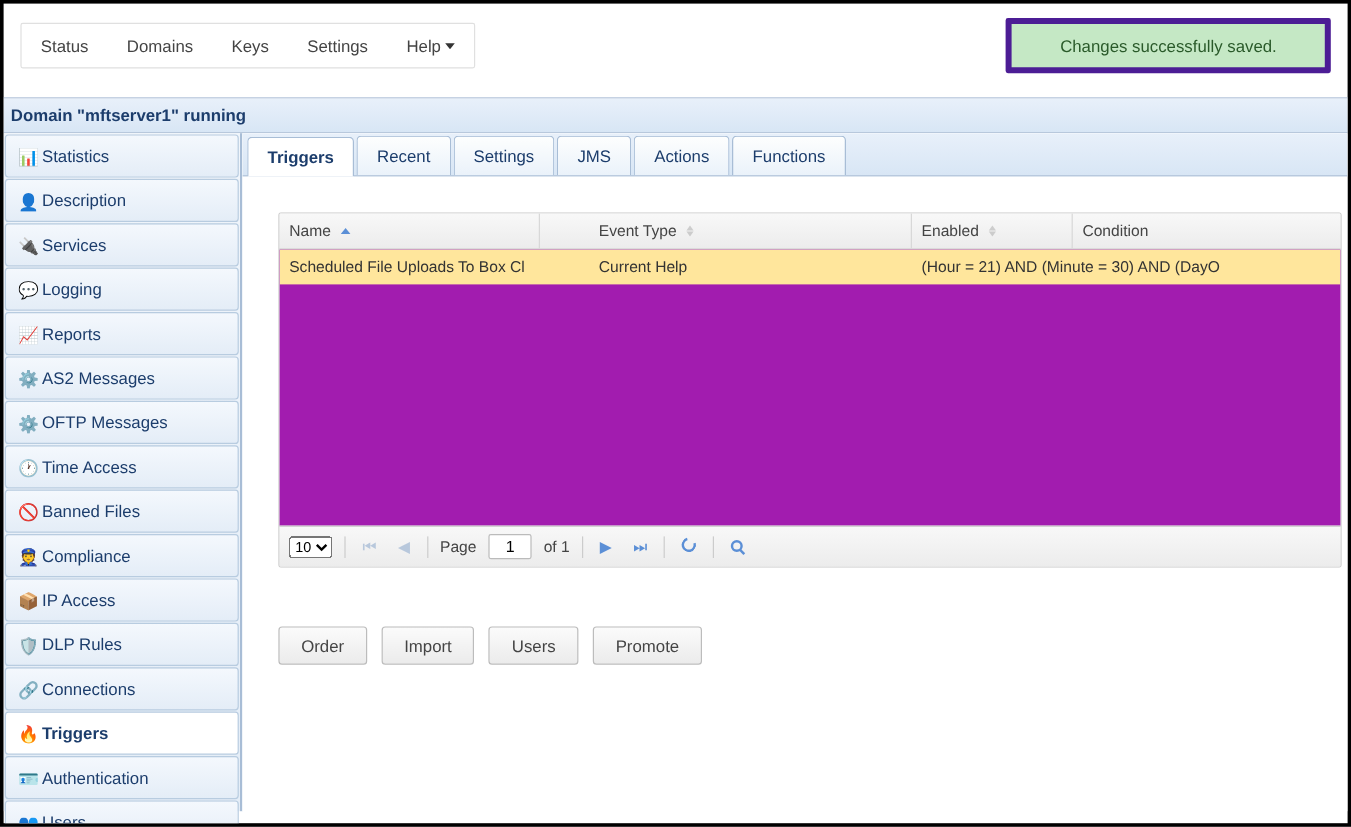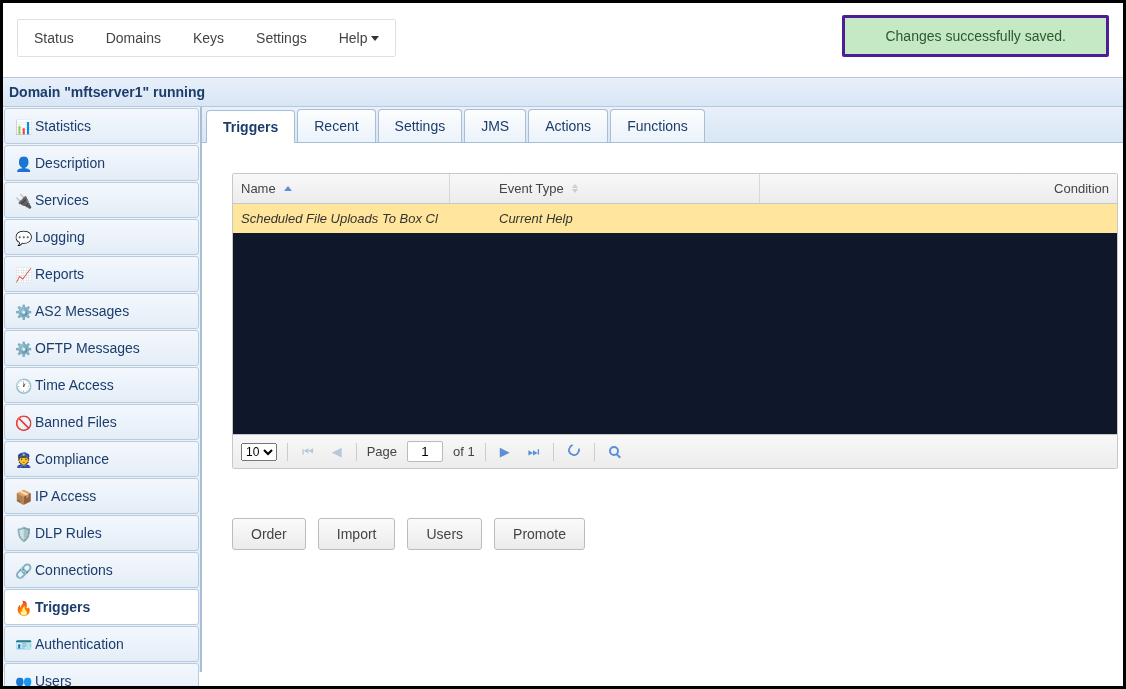--- a/index.html
+++ b/index.html
@@ -1,23 +1,23 @@
 <!DOCTYPE html>
 <html><head>
 <meta charset="utf-8">
 <style>
 * { box-sizing: border-box; margin: 0; padding: 0; }
 body { font-family: Arial, Helvetica, sans-serif; font-size: 13px; background: #fff; color: #333; border: 3px solid #000; width: 1126px; height: 689px; overflow: hidden; }
 
-.topbar { display: flex; justify-content: space-between; align-items: flex-end; padding: 12px 14px 20px 14px; }
+.topbar { display: flex; justify-content: space-between; align-items: center; padding: 12px 14px 20px 14px; }
 .topnav { display: flex; border: 1px solid #e0e0e0; border-radius: 2px; }
 .topnav-item { padding: 10px 16px; color: #444; cursor: pointer; font-size: 14px; display: flex; align-items: center; gap: 4px; }
 .dropdown-caret { width: 0; height: 0; border-left: 4px solid transparent; border-right: 4px solid transparent; border-top: 5px solid #333; }
 
-.success-banner { background: #c5e8c5; border: 3px solid #4c1d95; color: #2a5a2a; padding: 10px 40px; border-radius: 2px; font-size: 14px; }
+.success-banner { background: #c5e8c5; border: 5px solid #4c1d95; color: #2a5a2a; padding: 10px 40px; border-radius: 2px; font-size: 14px; }
 
 .domain-bar { background: linear-gradient(#e8f0fa, #d8e6f5); border-top: 1px solid #b8c8dc; border-bottom: 1px solid #b8c8dc; padding: 6px 6px; color: #1c3d6c; font-weight: bold; font-size: 14px; }
 
 .main-area { display: flex; height: calc(100% - 118px); }
 
 .sidebar { width: 199px; flex-shrink: 0; border-right: 2px solid #a8bdd6; background: linear-gradient(#f0f5fb, #e4edf7); }
 .sidebar-item { padding: 9px 10px; border: 1px solid #b8cce0; border-radius: 3px; margin: 1px; background: linear-gradient(#f4f8fd, #e4edf7); color: #1c3d6c; cursor: pointer; display: flex; align-items: center; gap: 6px; font-size: 14px; }
 .sidebar-item.active { background: #fff; font-weight: bold; }
 
 .sb-icon { width: 14px; height: 14px; display: inline-block; flex-shrink: 0; }
@@ -26,28 +26,28 @@
 
 .tabbar { display: flex; gap: 2px; padding: 2px 4px 0 4px; background: linear-gradient(#e8f0fa, #d8e6f5); border-bottom: 1px solid #a8bdd6; }
 .tab { padding: 8px 16px; border: 1px solid #a8bdd6; border-bottom: none; border-radius: 4px 4px 0 0; background: linear-gradient(#fdfefe, #eaf2fa); color: #1c3d6c; cursor: pointer; font-size: 14px; }
 .tab.active { background: #fff; font-weight: bold; position: relative; top: 1px; }
 
 .panel { padding: 30px 0 0 30px; }
 
 .grid { border: 1px solid #c8c8c8; border-radius: 2px; width: 886px; }
 .grid-header { display: flex; background: linear-gradient(#f8f8f8, #ececec); border-bottom: 1px solid #c8c8c8; }
 .grid-header-cell { padding: 7px 8px; border-right: 1px solid #d8d8d8; color: #444; font-size: 13px; display: flex; align-items: center; gap: 8px; }
-.grid-header-cell:last-child { border-right: none; justify-content: flex-end; }
+.grid-header-cell:last-child { border-right: none; }
 
 .sort-asc { width: 0; height: 0; border-left: 4px solid transparent; border-right: 4px solid transparent; border-bottom: 5px solid #5b8fd6; }
 .sort-both { display: inline-flex; flex-direction: column; gap: 1px; opacity: 0.35; }
 .sort-both::before { content:""; width:0; height:0; border-left:3px solid transparent; border-right:3px solid transparent; border-bottom:4px solid #888; }
 .sort-both::after { content:""; width:0; height:0; border-left:3px solid transparent; border-right:3px solid transparent; border-top:4px solid #888; }
 
-.grid-body { height: 230px; background: #0f172a; overflow: hidden; font-style: italic; }
+.grid-body { height: 230px; background: #a21caf; overflow: hidden; }
 .grid-row { display: flex; background: #ffe69c; }
 .grid-cell { padding: 7px 8px; border-right: 1px solid transparent; color: #333; white-space: nowrap; overflow: hidden; }
 
 .col-name { width: 217px; }
 .col-event { width: 269px; margin-left: 41px; }
 .col-enabled { width: 134px; }
 .col-cond { flex: 1; }
 
 .pager { display: flex; align-items: center; gap: 10px; padding: 6px 8px; background: linear-gradient(#f8f8f8, #ececec); border-top: 1px solid #c8c8c8; }
 .pager select { font-size: 12px; }
@@ -165,28 +165,33 @@
       <div class="grid">
         <div class="grid-header">
           <div class="grid-header-cell col-name">
             <span>Name</span>
             <span class="sort-asc"></span>
           </div>
           <div class="grid-header-cell col-event">
             <span>Event Type</span>
             <span class="sort-both"></span>
           </div>
+          <div class="grid-header-cell col-enabled">
+            <span>Enabled</span>
+            <span class="sort-both"></span>
+          </div>
           <div class="grid-header-cell col-cond">
             <span>Condition</span>
           </div>
         </div>
         <div class="grid-body">
           <div class="grid-row">
             <div class="grid-cell col-name">Scheduled File Uploads To Box Cl</div>
             <div class="grid-cell col-event">Current Help</div>
+            <div class="grid-cell col-cond">(Hour = 21) AND (Minute = 30) AND (DayO</div>
           </div>
         </div>
         <div class="pager">
           <select>
             <option>10</option>
           </select>
           <span class="pager-sep"></span>
           <span class="pager-btn disabled">⏮</span>
           <span class="pager-btn disabled">◀</span>
           <span class="pager-sep"></span>

